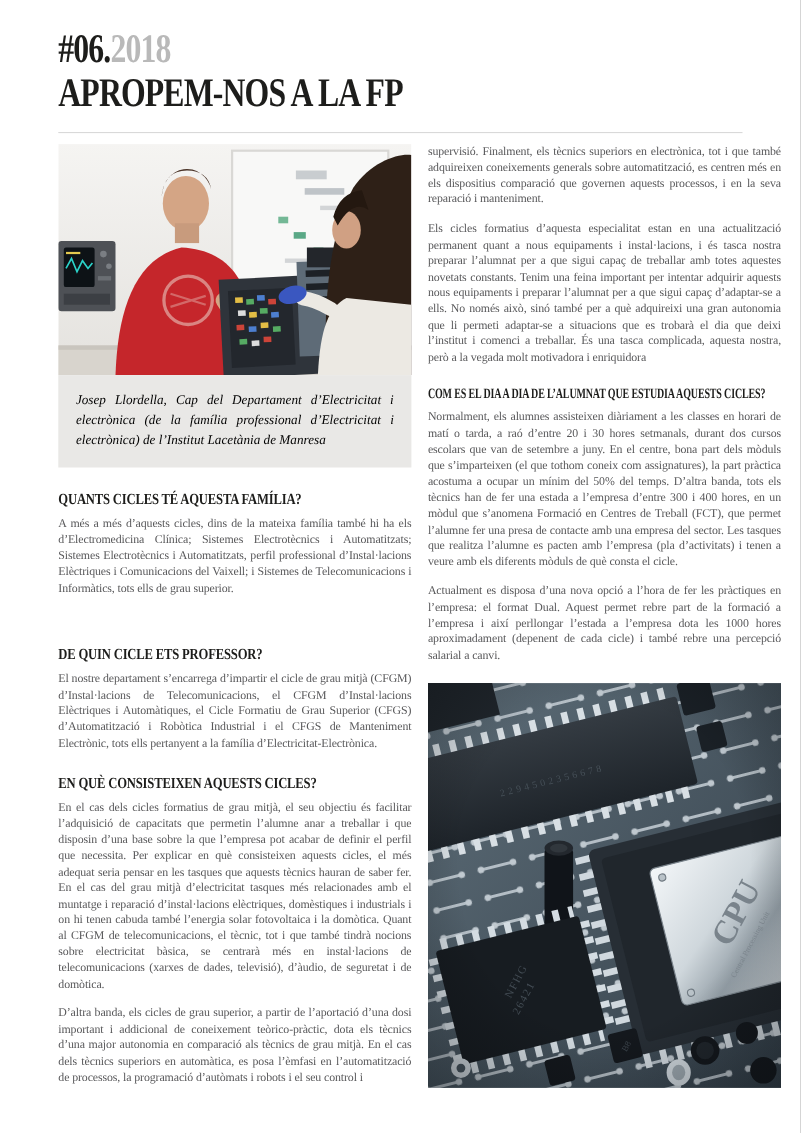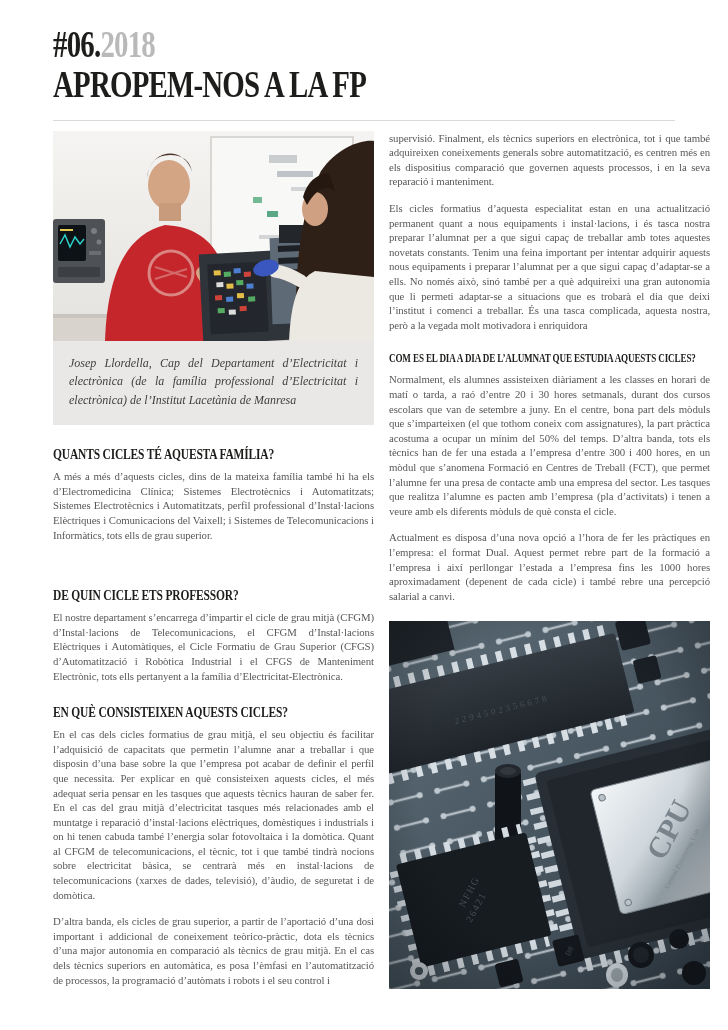--- a/index.html
+++ b/index.html
@@ -18,21 +18,21 @@
   
   .columns{display:flex;gap:15px;margin-top:10px;}
   .col{flex:0 0 321px;width:321px;}
   p.body{margin:0 0 12px;text-align:justify;font-size:10.8px;line-height:14.6px;color:#58585a;letter-spacing:-.1px;}
   h2.q{margin:22px 0 6px;font-size:14px;font-weight:bold;color:#1d1d1b;white-space:nowrap;transform:scaleX(.82);transform-origin:0 50%;letter-spacing:-.2px;}
   h2.q.first{margin-top:46px;}
   h2.q.long{font-size:13px;transform:scaleX(.70);}
   .photo svg,.cpu svg{display:block;}
   .caption{
     background:#e9e8e6;padding:13px 16px 16px;margin:0;
-    font-style:italic;font-size:12px;line-height:18.5px;color:#404040;text-align:justify;
+    font-style:italic;font-size:12px;line-height:18.5px;color:#000000;text-align:justify;
   }
   .cpu{margin-top:18px;}
 </style>
 </head>
 <body>
 
 <div class="page">
 
   <header>
     <div class="issue-line">
@@ -162,21 +162,21 @@
       </section>
     </div>
 
     <div class="col">
       <p class="body">supervisió. Finalment, els tècnics superiors en electrònica, tot i que també adquireixen coneixements generals sobre automatització, es centren més en els dispositius comparació que governen aquests processos, i en la seva reparació i manteniment.</p>
       <p class="body">Els cicles formatius d’aquesta especialitat estan en una actualització permanent quant a nous equipaments i instal·lacions, i és tasca nostra preparar l’alumnat per a que sigui capaç de treballar amb totes aquestes novetats constants. Tenim una feina important per intentar adquirir aquests nous equipaments i preparar l’alumnat per a que sigui capaç d’adaptar-se a ells. No només això, sinó també per a què adquireixi una gran autonomia que li permeti adaptar-se a situacions que es trobarà el dia que deixi l’institut i comenci a treballar. És una tasca complicada, aquesta nostra, però a la vegada molt motivadora i enriquidora</p>
 
       <section>
         <h2 class="q long" style="margin-top:18px;">COM ES EL DIA A DIA DE L’ALUMNAT QUE ESTUDIA AQUESTS CICLES?</h2>
         <p class="body">Normalment, els alumnes assisteixen diàriament a les classes en horari de matí o tarda, a raó d’entre 20 i 30 hores setmanals, durant dos cursos escolars que van de setembre a juny. En el centre, bona part dels mòduls que s’imparteixen (el que tothom coneix com assignatures), la part pràctica acostuma a ocupar un mínim del 50% del temps. D’altra banda, tots els tècnics han de fer una estada a l’empresa d’entre 300 i 400 hores, en un mòdul que s’anomena Formació en Centres de Treball (FCT), que permet l’alumne fer una presa de contacte amb una empresa del sector. Les tasques que realitza l’alumne es pacten amb l’empresa (pla d’activitats) i tenen a veure amb els diferents mòduls de què consta el cicle.</p>
-        <p class="body">Actualment es disposa d’una nova opció a l’hora de fer les pràctiques en l’empresa: el format Dual. Aquest permet rebre part de la formació a l’empresa i així perllongar l’estada a l’empresa fins les 1000 hores aproximadament (depenent de cada cicle) i també rebre una percepció salarial a canvi.</p>
+        <p class="body">Actualment es disposa d’una nova opció a l’hora de fer les pràctiques en l’empresa: el format Dual. Aquest permet rebre part de la formació a l’empresa i així perllongar l’estada a l’empresa dota les 1000 hores aproximadament (depenent de cada cicle) i també rebre una percepció salarial a canvi.</p>
       </section>
 
       <div class="cpu">
         <svg viewBox="0 0 321 368" width="321" height="368" role="img">
           <defs>
             <linearGradient id="boardg" x1="0" y1="0" x2="1" y2="1">
               <stop offset="0" stop-color="#5d6d78"></stop>
                 <stop offset="1" stop-color="#35414b"></stop>
             </linearGradient>
             <linearGradient id="chipg" x1="0" y1="0" x2="0" y2="1">

